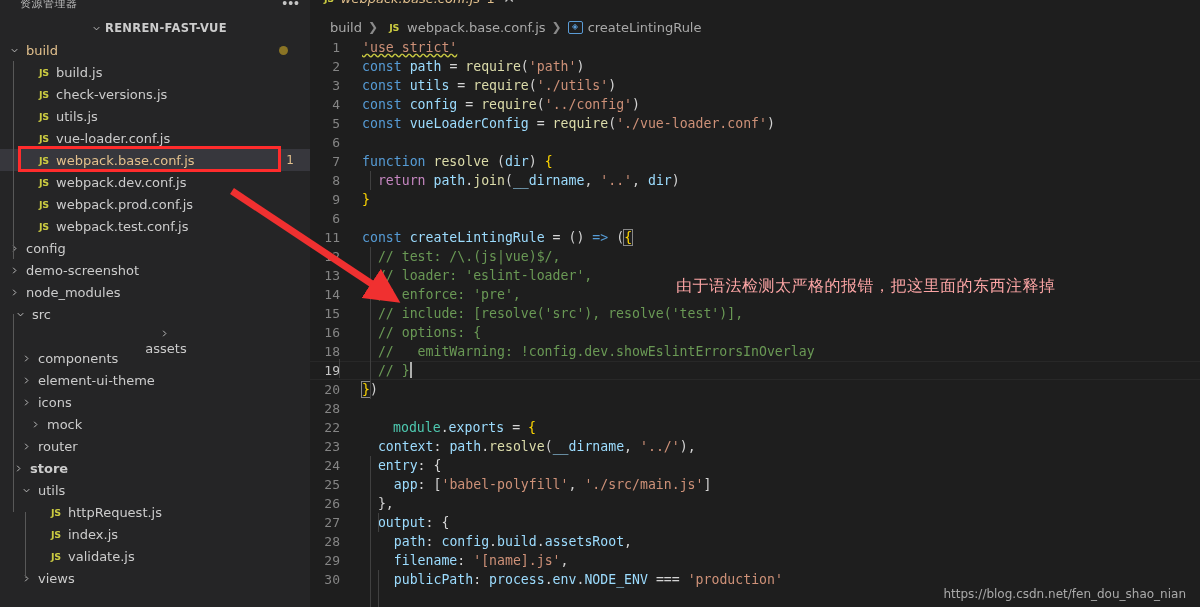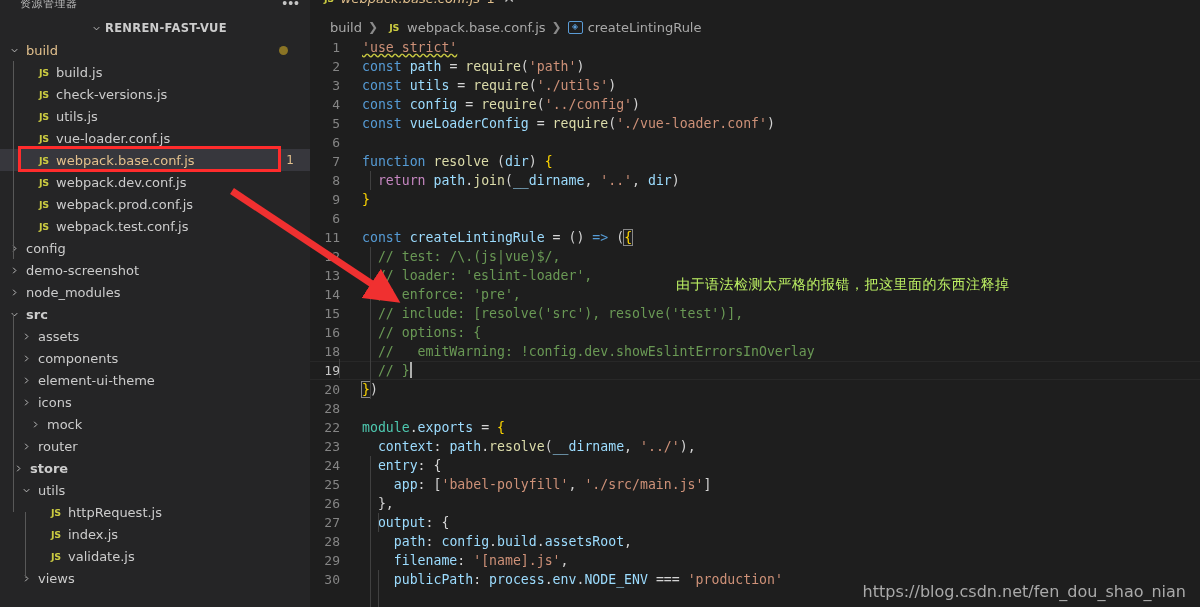--- a/index.html
+++ b/index.html
@@ -242,21 +242,21 @@
   }
 
   
   .t-kw    { color: #569cd6; }
   .t-ctl   { color: #c586c0; }
   .t-str   { color: #ce9178; }
   .t-cmt   { color: #6a9955; }
   .t-var   { color: #9cdcfe; }
   .t-fn    { color: #dcdcaa; }
   .t-punc  { color: #d4d4d4; }
-  .t-type  { color: #4ec9b0; }
+  .t-type  { color: #4ec9b0; margin-left: 31px; }
   .t-bra1  { color: #ffd700; }
   .t-arrow { color: #569cd6; }
 
   .bracket-match {
     outline: 1px solid #888888;
     outline-offset: 0px;
   }
   .cursor {
     display: inline-block;
     width: 2px; height: 16px;
@@ -283,30 +283,30 @@
   }
   #arrow-svg {
     position: absolute;
     left: 0; top: 0;
     width: 1200px; height: 607px;
     pointer-events: none;
   }
   #annotation {
     position: absolute;
     left: 676px; top: 276px;
-    font-size: 14px;
-    color: #bef264;
+    font-size: 16px;
+    color: #fca5a5;
     font-family: "DejaVu Sans", sans-serif;
     white-space: nowrap;
     letter-spacing: 0.5px;
   }
   #watermark {
     position: absolute;
     right: 14px; bottom: 6px;
-    font-size: 16px;
+    font-size: 12px;
     color: #aaaaaa;
     font-family: "DejaVu Sans", sans-serif;
     white-space: nowrap;
   }
 </style>
 </head>
 <body>
 
 <div id="app">
 
@@ -394,29 +394,29 @@
           <span class="tree-label">demo-screenshot</span>
         </div>
         <div class="tree-row" style="padding-left: 6px;">
           <span class="tw-chevron">
             <svg width="11" height="11" viewBox="0 0 16 16">
               <path d="M6 4 L10 8 L6 12" fill="none" stroke="currentColor" stroke-width="1.3"></path>
             </svg>
           </span>
           <span class="tree-label">node_modules</span>
         </div>
-        <div class="tree-row" style="padding-left: 6px; font-weight: bold;">
+        <div class="tree-row" style="padding-left: 12px;">
           <span class="tw-chevron">
             <svg width="11" height="11" viewBox="0 0 16 16">
               <path d="M4 6 L8 10 L12 6" fill="none" stroke="currentColor" stroke-width="1.3"></path>
             </svg>
           </span>
           <span class="tree-label">src</span>
         </div>
-        <div class="tree-row" style="padding-left: 18px;">
+        <div class="tree-row" style="padding-left: 18px; flex-direction: column;">
           <span class="tw-chevron">
             <svg width="11" height="11" viewBox="0 0 16 16">
               <path d="M6 4 L10 8 L6 12" fill="none" stroke="currentColor" stroke-width="1.3"></path>
             </svg>
           </span>
           <span class="tree-label">assets</span>
         </div>
         <div class="tree-row" style="padding-left: 18px;">
           <span class="tw-chevron">
             <svg width="11" height="11" viewBox="0 0 16 16">

